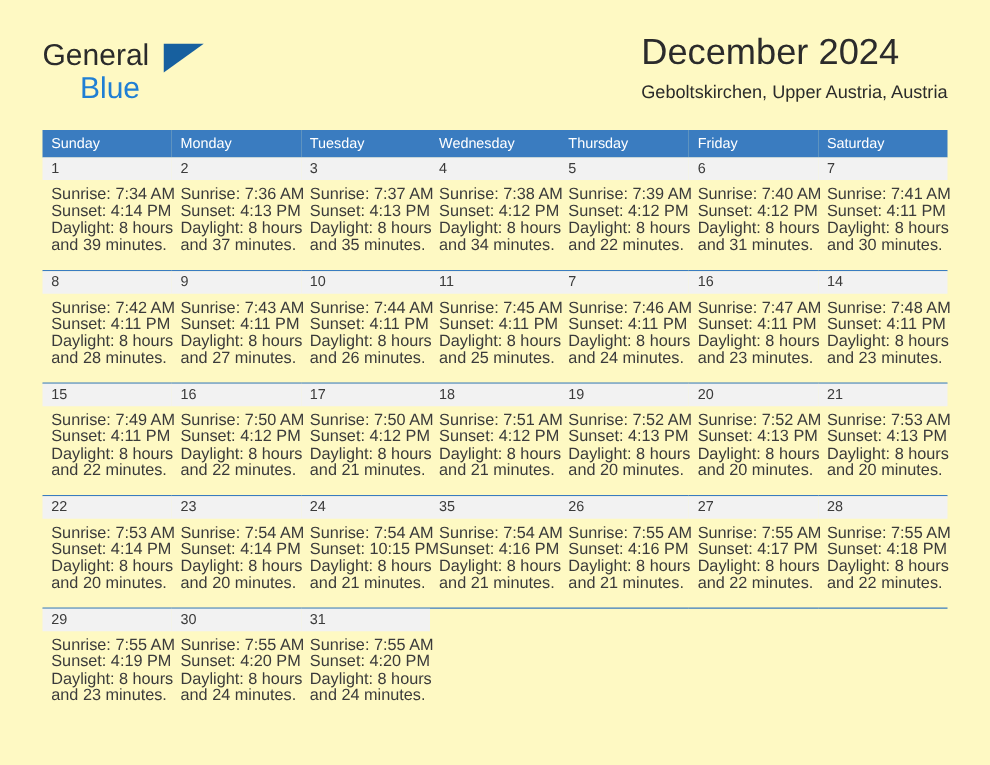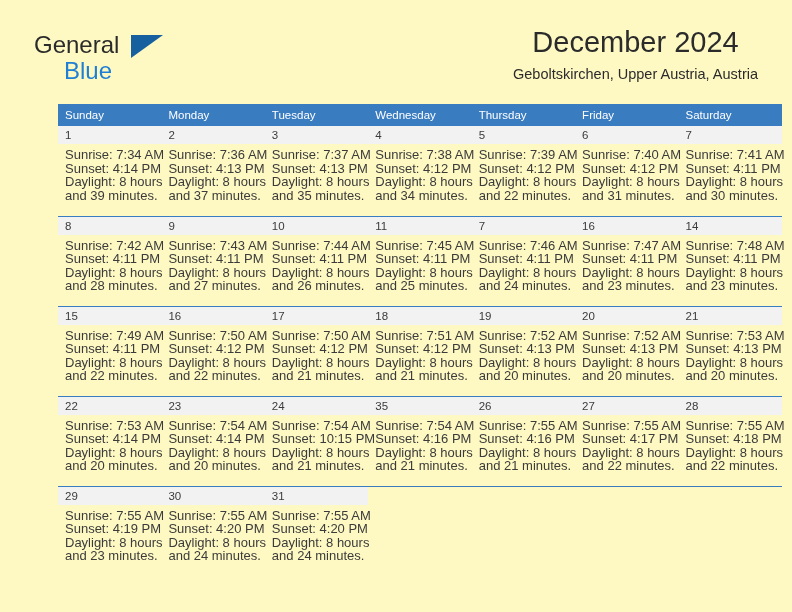--- a/index.html
+++ b/index.html
@@ -50,21 +50,21 @@
     position: absolute;
     left: 97px; top: 3px;
     width: 0; height: 0;
     border-left: 32px solid #17609f;
     border-bottom: 23px solid transparent;
   }
 
   .title-block {
     position: absolute;
     right: 0; top: 0;
-    text-align: center;
+    text-align: left;
   }
   .cal-title {
     font-size: 29px;
     color: #2b2b2b;
     line-height: 36px;
     white-space: nowrap;
     font-weight: normal;
     margin: 0;
   }
   .cal-subtitle {
@@ -75,21 +75,20 @@
     white-space: nowrap;
   }
 
   
   .cal {
     position: absolute;
     left: 34px; top: 104px;
     width: 724px;
     border-collapse: collapse;
     table-layout: fixed;
-    margin-left: 24px;
   }
   .cal th {
     background: #3a7cc0;
     color: #ffffff;
     font-size: 11.5px;
     font-weight: normal;
     text-align: left;
     padding: 5px 0 5px 7px;
     height: 22px;
     border: none;

